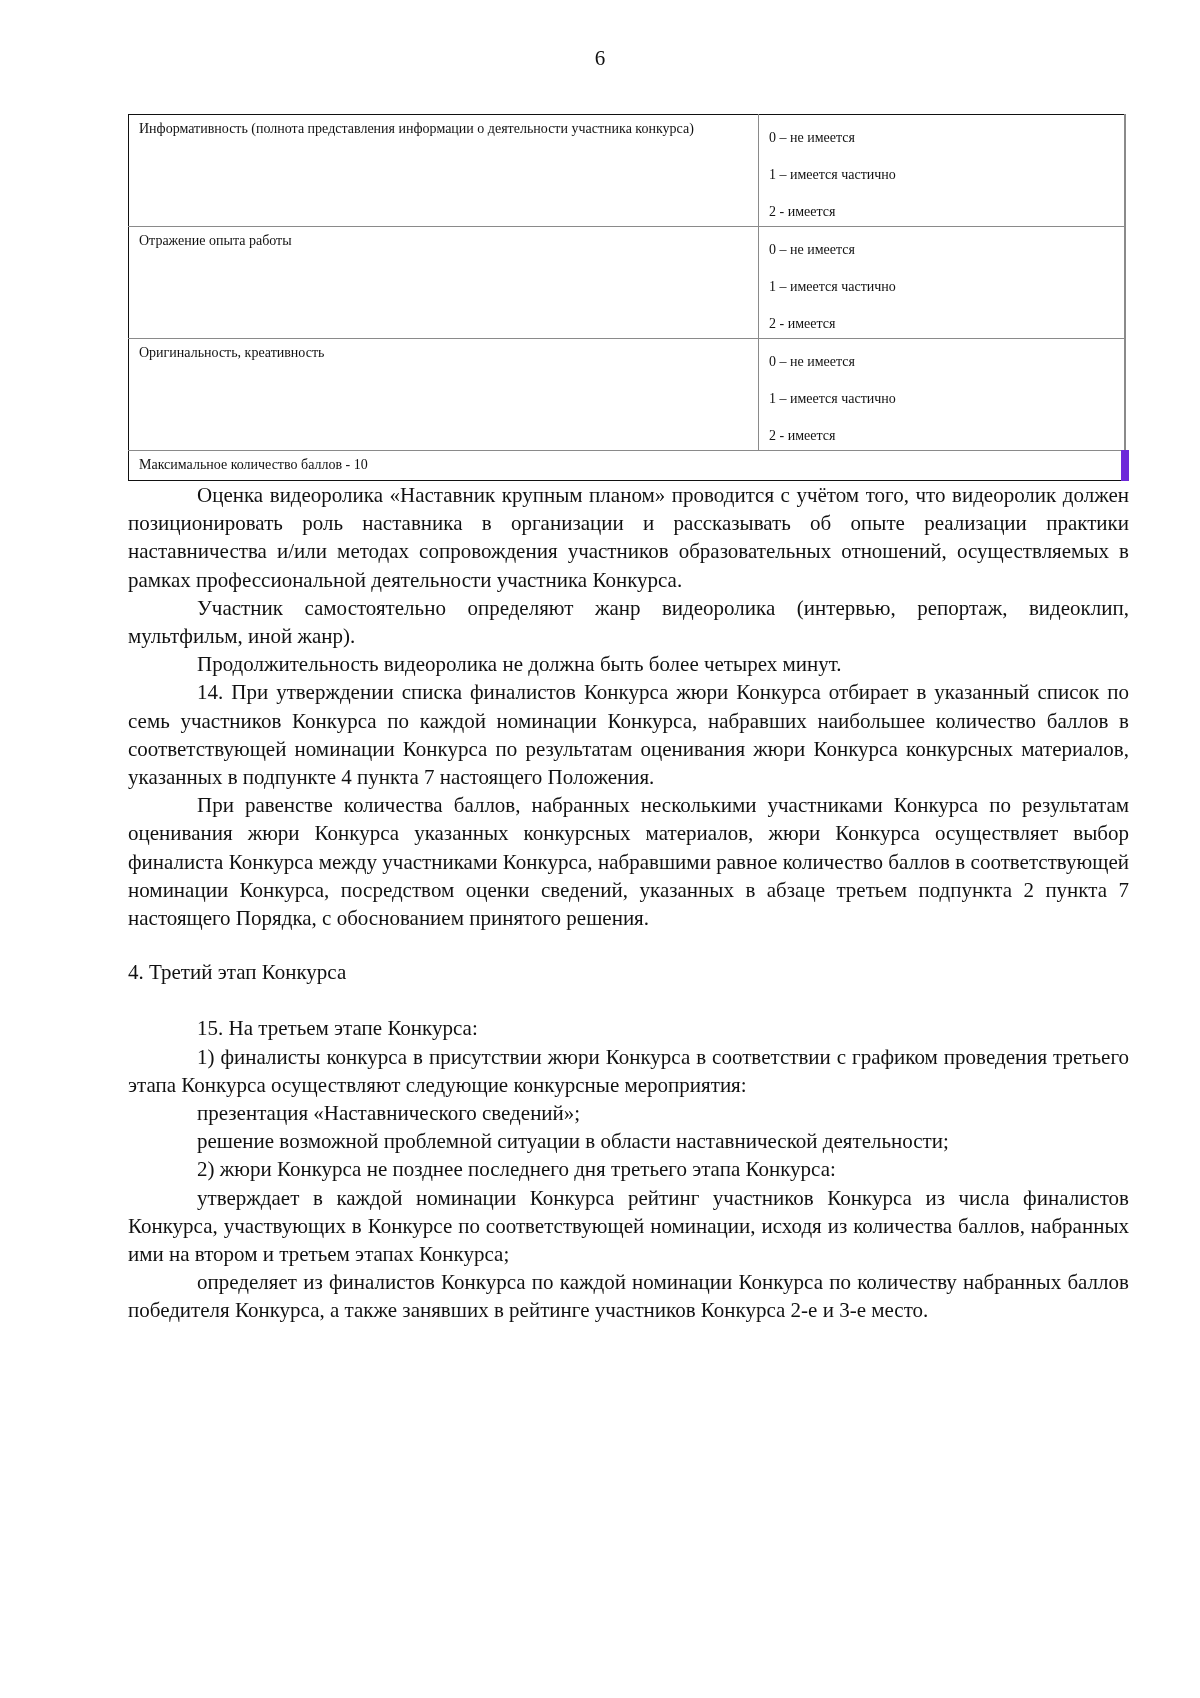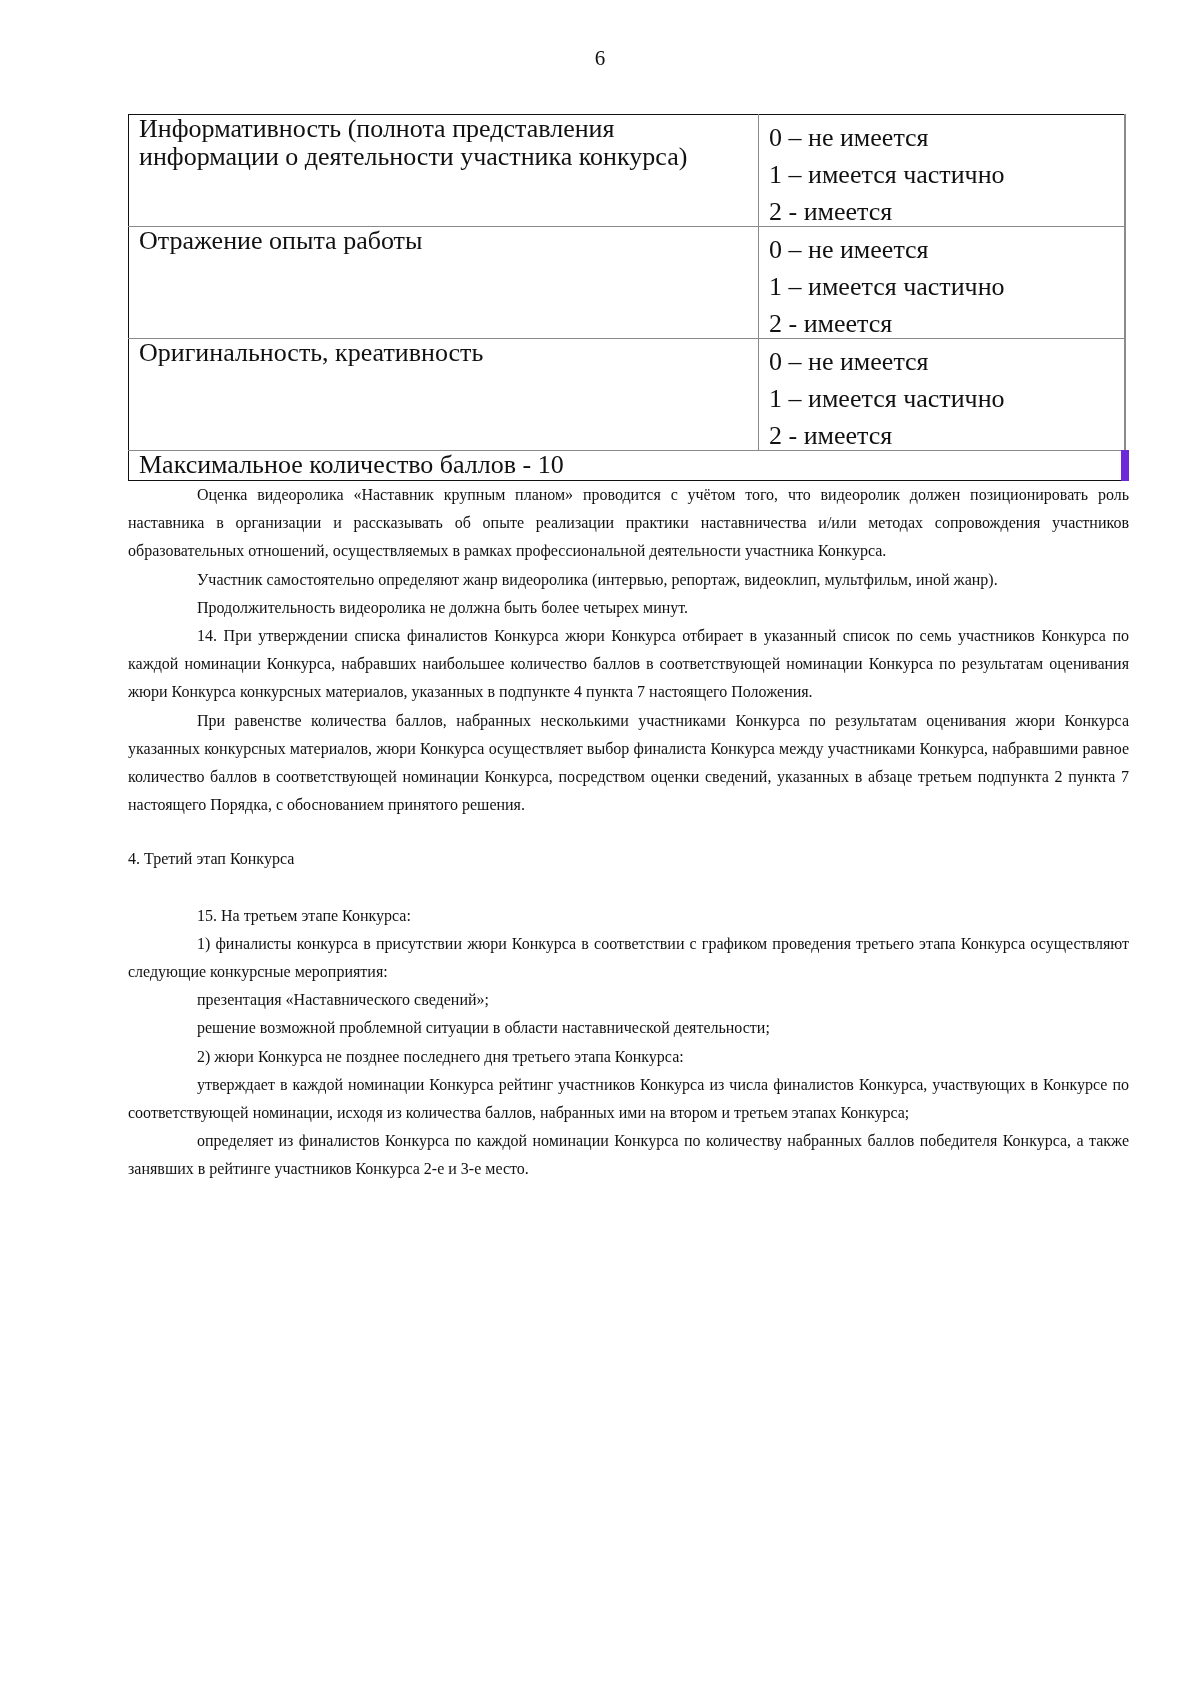--- a/index.html
+++ b/index.html
@@ -26,36 +26,36 @@
     }
     .content {
       position: absolute;
       left: 128px;
       top: 114px;
       width: 1001px;
     }
     table.criteria {
       width: 1001px;
       border-collapse: collapse;
-      font-size: 26px;
+      font-size: 14px;
       line-height: 28px;
     }
     table.criteria td {
       border: 1px solid #8a8a8a;
       vertical-align: top;
       padding: 0 0 0 10px;
     }
     table.criteria tr:first-child td { border-top: 1.5px solid #111; }
     table.criteria td.col-criterion { width: 619px; border-left: 1.5px solid #111; }
     table.criteria td.col-score { border-right: 2px solid #8a8a8a; }
     table.criteria td.col-score { border-left: 1px solid #222; }
     table.criteria td.col-total { border-left: 1.5px solid #111; border-right: 8px solid #6d28d9; border-bottom: 1.5px solid #111; padding-bottom: 1px; }
     .score-line { display: block; margin-top: 9px; }
     .doc-body {
-      font-size: 16px;
+      font-size: 21px;
       line-height: 28.2px;
       text-align: justify;
     }
     .doc-body p {
       margin: 0;
       text-indent: 69px;
     }
     .section-heading {
       text-indent: 0 !important;
       margin: 26px 0 28px 0 !important;

